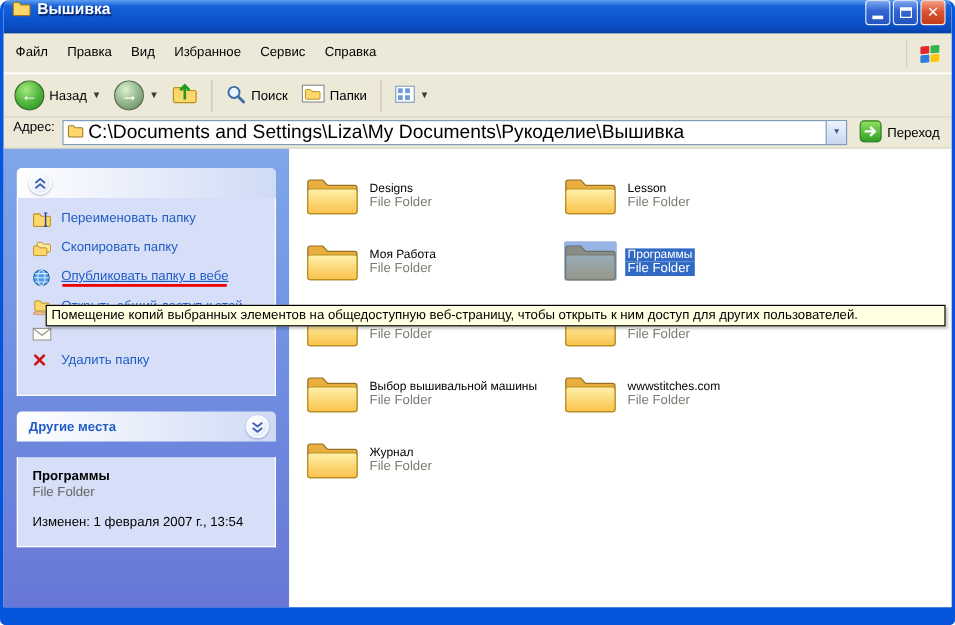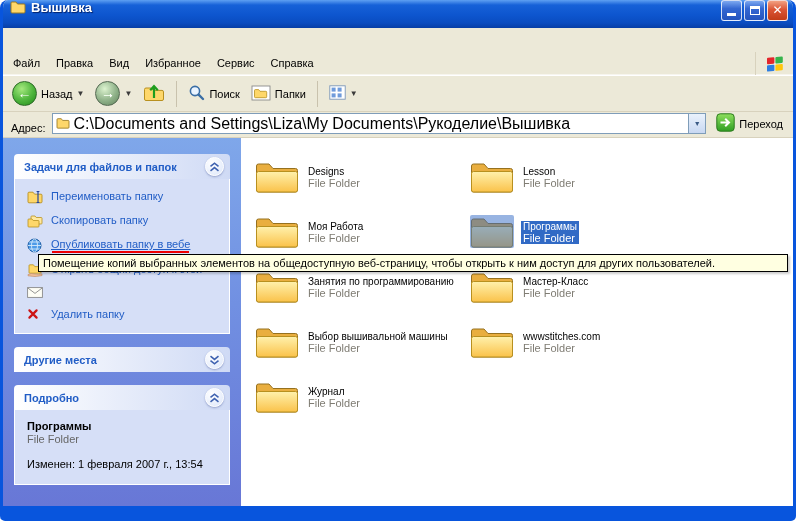--- a/index.html
+++ b/index.html
@@ -24,41 +24,41 @@
   .tb-ctrl { display: flex; gap: 2px; }
   .ctrl-btn { width: 21px; height: 21px; border-radius: 3px; border: 1px solid rgba(255,255,255,0.8);
     background: linear-gradient(to bottom, #7CA8F0 0%, #3467D2 40%, #2454BE 100%);
     color: #fff; position: relative; cursor: pointer; padding: 0; font-family: inherit; }
   .ctrl-btn.close { background: linear-gradient(to bottom, #F2A081 0%, #DB5535 45%, #C23C18 100%); }
   .glyph-min { position: absolute; left: 5px; bottom: 4px; width: 9px; height: 3px; background: #fff; }
   .glyph-max { position: absolute; left: 5px; top: 5px; width: 10px; height: 9px; border: 1px solid #fff; border-top: 3px solid #fff; }
   .glyph-close { color: #fff; font-size: 12px; font-weight: bold; line-height: 19px; }
 
   
-  .menubar { height: 23px; display: flex; align-items: center; padding-left: 2px;
-    background: #ECE9D8; border-bottom: 1px solid #F7F5EE; margin-top: 24px; }
+  .menubar { height: 33px; display: flex; align-items: center; padding-left: 2px;
+    background: #ECE9D8; border-bottom: 1px solid #F7F5EE; }
   .menu-items { display: flex; }
   .menu-item { font-size: 11px; padding: 4px 8px; cursor: default; }
   .menu-logo { margin-left: auto; width: 38px; height: 23px; display: flex; align-items: center;
     justify-content: center; border-left: 1px solid #D8D2BD; }
 
   
   .toolbar { height: 37px; display: flex; align-items: center; padding: 0 4px; gap: 1px;
     border-top: 1px solid #fff; border-bottom: 1px solid #D8D2BD; background: #ECE9D8; }
   .tbtn { display: flex; align-items: center; gap: 4px; padding: 4px 5px; font-size: 11px;
     border-radius: 3px; cursor: default; }
   .tb-sep { width: 1px; height: 26px; background: #C9C2AD; margin: 0 5px; }
   .nav-circle { width: 25px; height: 25px; border-radius: 50%; border: 1px solid #2E6B28;
     background: radial-gradient(circle at 38% 30%, #A5E87E 0%, #53B840 50%, #1F8A16 100%);
     color: #fff; font-size: 14px; font-weight: bold; text-align: center; line-height: 23px; }
   .tbtn.disabled .nav-circle { filter: saturate(0.3) brightness(1.12); }
   .caret { font-size: 8px; color: #3A3A3A; }
 
   
-  .addressbar { height: 26px; display: flex; align-items: flex-end; gap: 6px;
+  .addressbar { height: 26px; display: flex; align-items: flex-start; gap: 6px;
     padding: 2px 6px 3px 8px; border-bottom: 1px solid #D8D2BD; font-size: 11px; background: #ECE9D8; }
   .addr-combo { flex: 1; height: 21px; border: 1px solid #7F9DB9; background: #fff;
     display: flex; align-items: center; gap: 4px; padding-left: 3px; }
   .addr-text { flex: 1; font-size: 16px; white-space: nowrap; overflow: hidden; }
   .addr-drop { width: 17px; height: 19px; border-left: 1px solid #7F9DB9;
     background: linear-gradient(#EAF2FC, #C8D8F2); display: flex; align-items: center;
     justify-content: center; font-size: 7px; color: #3A5A86; }
   .go-btn { display: flex; align-items: center; gap: 4px; padding: 0 4px; font-size: 11px; cursor: default; }
 
   
@@ -70,21 +70,21 @@
   .section { margin-bottom: 13px; }
   .sec-header { height: 25px; border-radius: 4px 4px 0 0;
     background: linear-gradient(to right, #FFFFFF 0%, #CFDAF5 100%);
     display: flex; align-items: center; padding: 0 6px 0 10px; cursor: pointer; }
   .sec-title { flex: 1; color: #215DC6; font-size: 11px; font-weight: bold; }
   .chev { width: 19px; height: 19px; border-radius: 50%;
     background: radial-gradient(circle at 35% 30%, #FFFFFF, #DCE6FA);
     border: 1px solid #fff; box-shadow: 0 1px 2px rgba(30,50,120,0.35);
     display: flex; align-items: center; justify-content: center; }
   .sec-body { background: #D6DFF7; border: 1px solid #FFFFFF; border-top: none;
-    padding: 10px 6px 10px 12px; }
+    padding: 10px 6px 20px 12px; }
   .task { display: flex; align-items: flex-start; gap: 7px; margin-bottom: 9px; cursor: pointer; }
   .task:last-child { margin-bottom: 2px; }
   .ticon { flex: 0 0 17px; display: flex; padding-top: 1px; }
   .tlabel { font-size: 11px; color: #215DC6; line-height: 1.3; }
   .task.hovered .tlabel { text-decoration: underline; }
   .task.annotated .tlabel { box-shadow: 0 3px 0 -1px #EE0000; }
   .details-body { padding: 10px 10px 14px 12px; font-size: 11px; color: #000; }
   .det-name { font-weight: bold; }
   .det-type { color: #666; margin-top: 1px; }
   .det-mod { margin-top: 13px; }
@@ -228,21 +228,20 @@
       <span>Переход</span>
     </div>
   </div>
 
   <div class="main">
 
     <div class="sidebar">
 
       <div class="section">
         <div class="sec-header">
-          <span class="sec-title">Задачи для файлов и папок</span>
           <span class="chev">
               <svg width="11" height="10" viewBox="0 0 11 10">
                 <path d="M1.5 4.4 L5.5 1.2 L9.5 4.4 M1.5 8.8 L5.5 5.6 L9.5 8.8" fill="none" stroke="#3F62B0" stroke-width="1.6"></path>
               </svg>
             </span>
         </div>
         <div class="sec-body">
 
             <div class="task">
               <span class="ticon">
@@ -312,28 +311,20 @@
           <span class="sec-title">Другие места</span>
           <span class="chev">
               <svg width="11" height="10" viewBox="0 0 11 10">
                 <path d="M1.5 1.2 L5.5 4.4 L9.5 1.2 M1.5 5.6 L5.5 8.8 L9.5 5.6" fill="none" stroke="#3F62B0" stroke-width="1.6"></path>
               </svg>
             </span>
         </div>
       </div>
 
       <div class="section">
-        <div class="sec-header">
-          <span class="sec-title">Подробно</span>
-          <span class="chev">
-              <svg width="11" height="10" viewBox="0 0 11 10">
-                <path d="M1.5 4.4 L5.5 1.2 L9.5 4.4 M1.5 8.8 L5.5 5.6 L9.5 8.8" fill="none" stroke="#3F62B0" stroke-width="1.6"></path>
-              </svg>
-            </span>
-        </div>
         <div class="sec-body details-body">
           <div class="det-name">Программы</div>
           <div class="det-type">File Folder</div>
           <div class="det-mod">Изменен: 1 февраля 2007 г., 13:54</div>
         </div>
       </div>
 
     </div>
 
     <div class="content">

